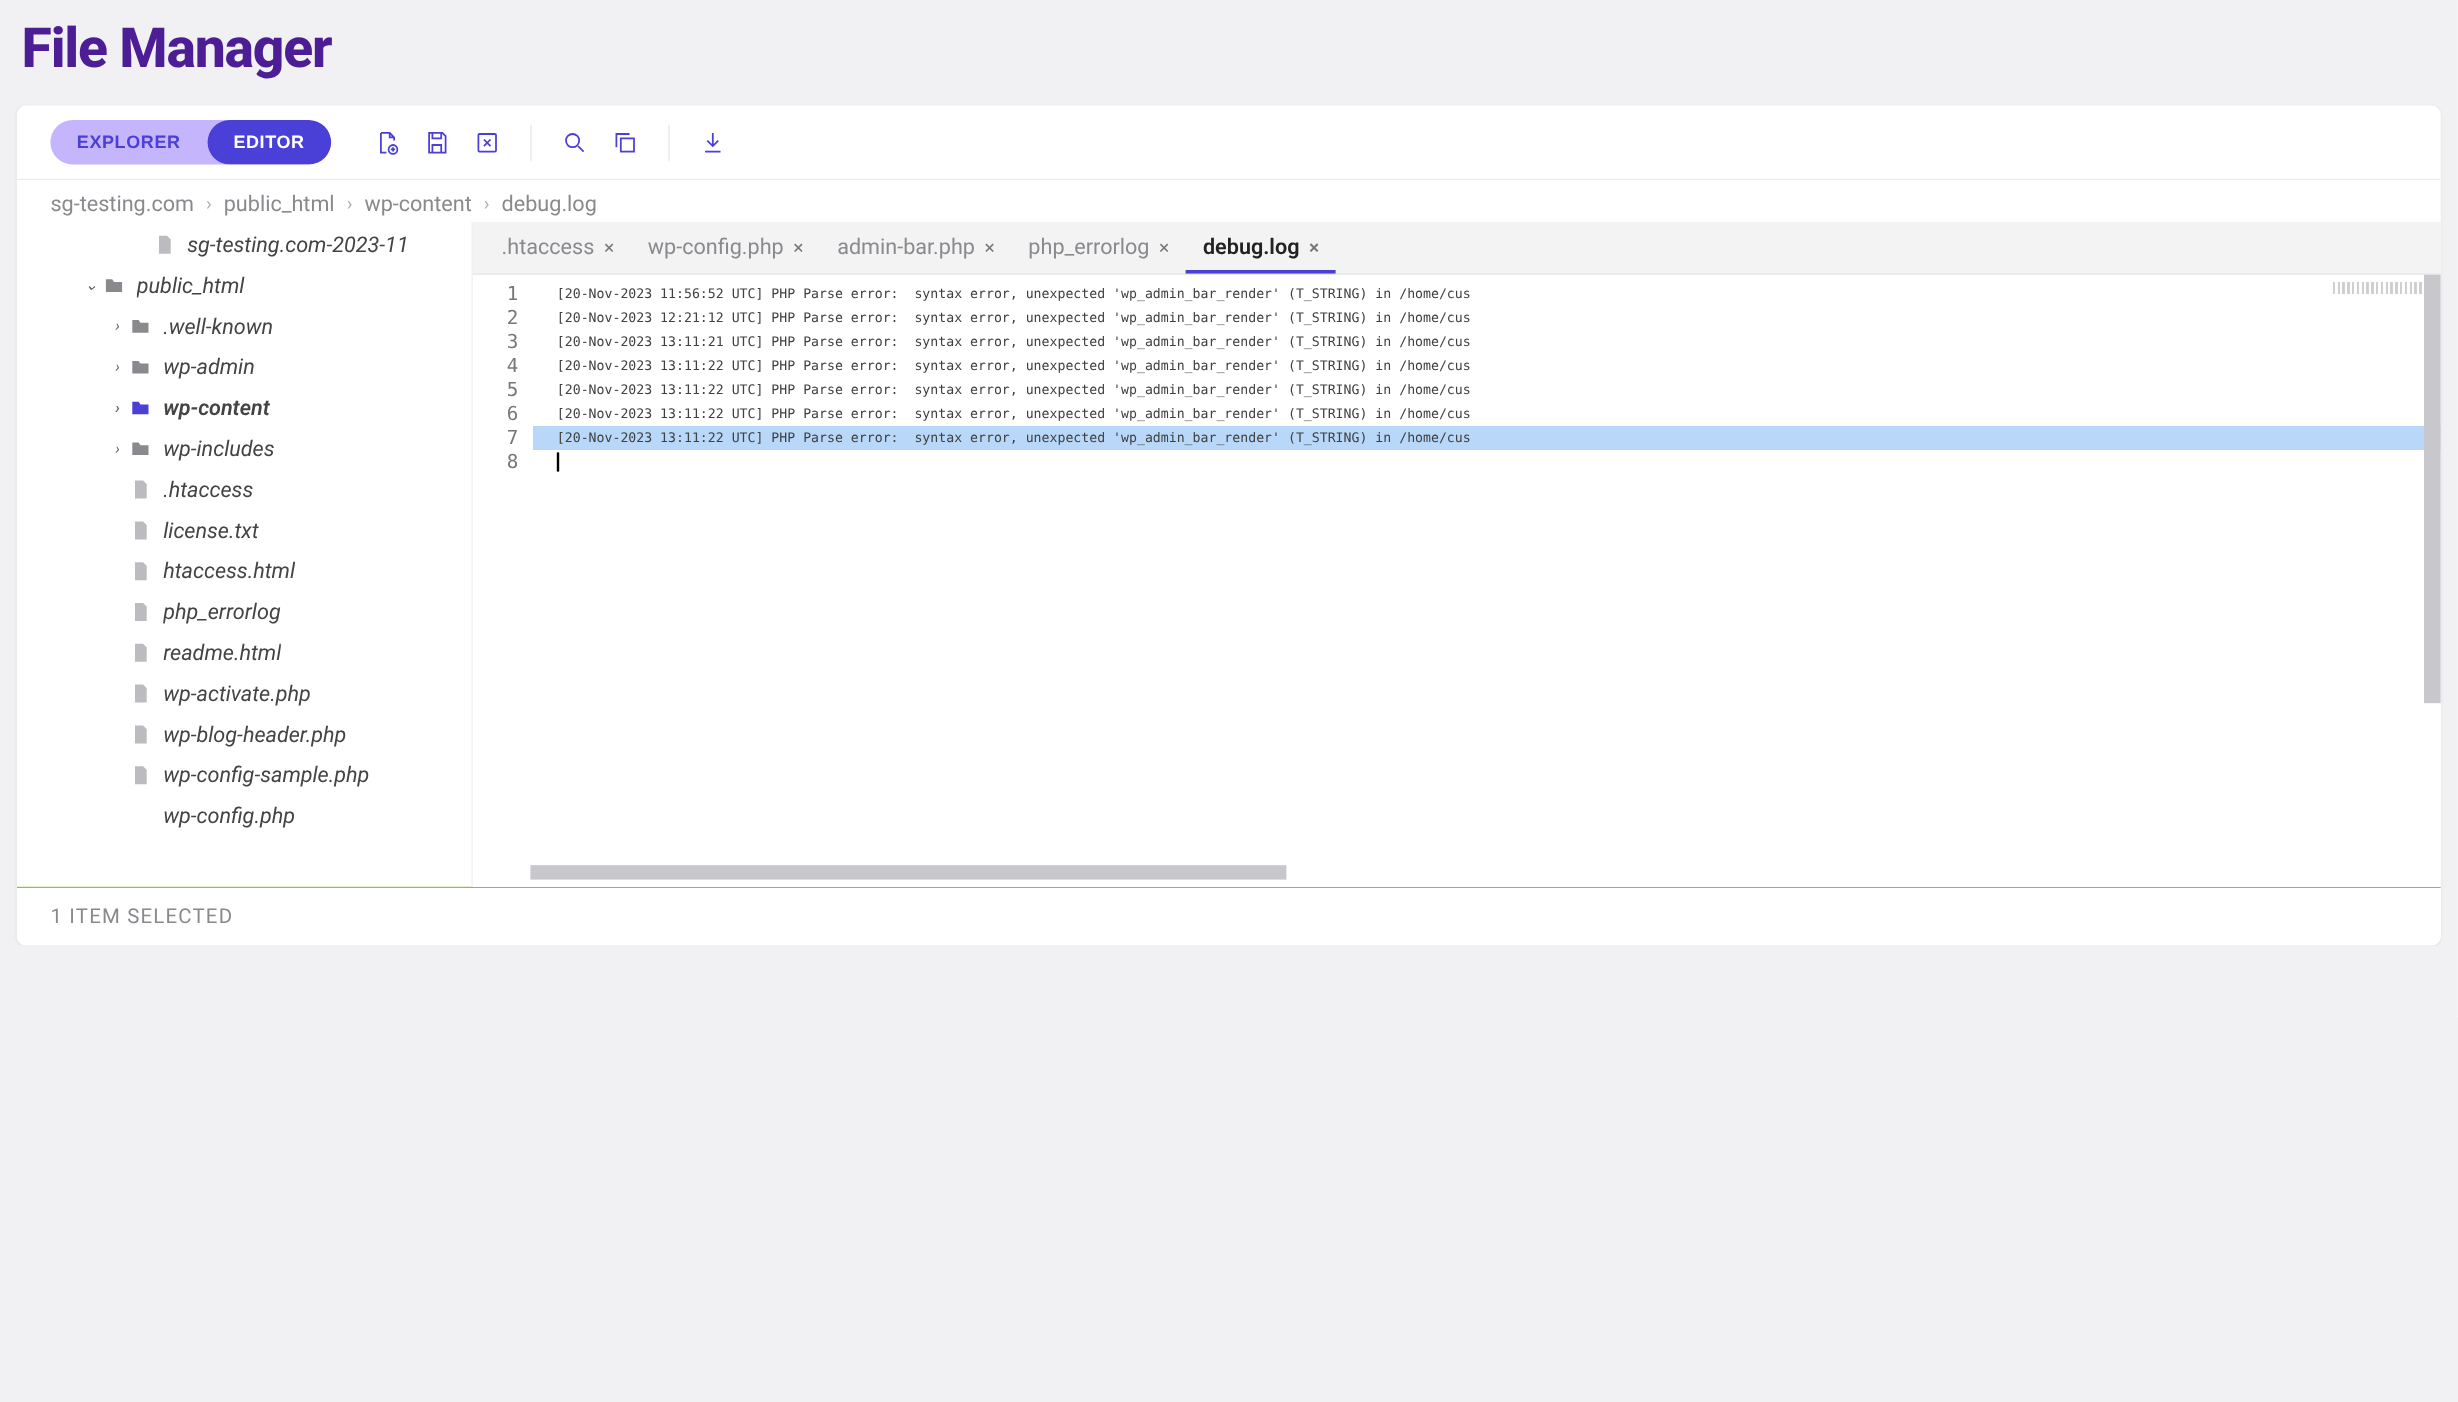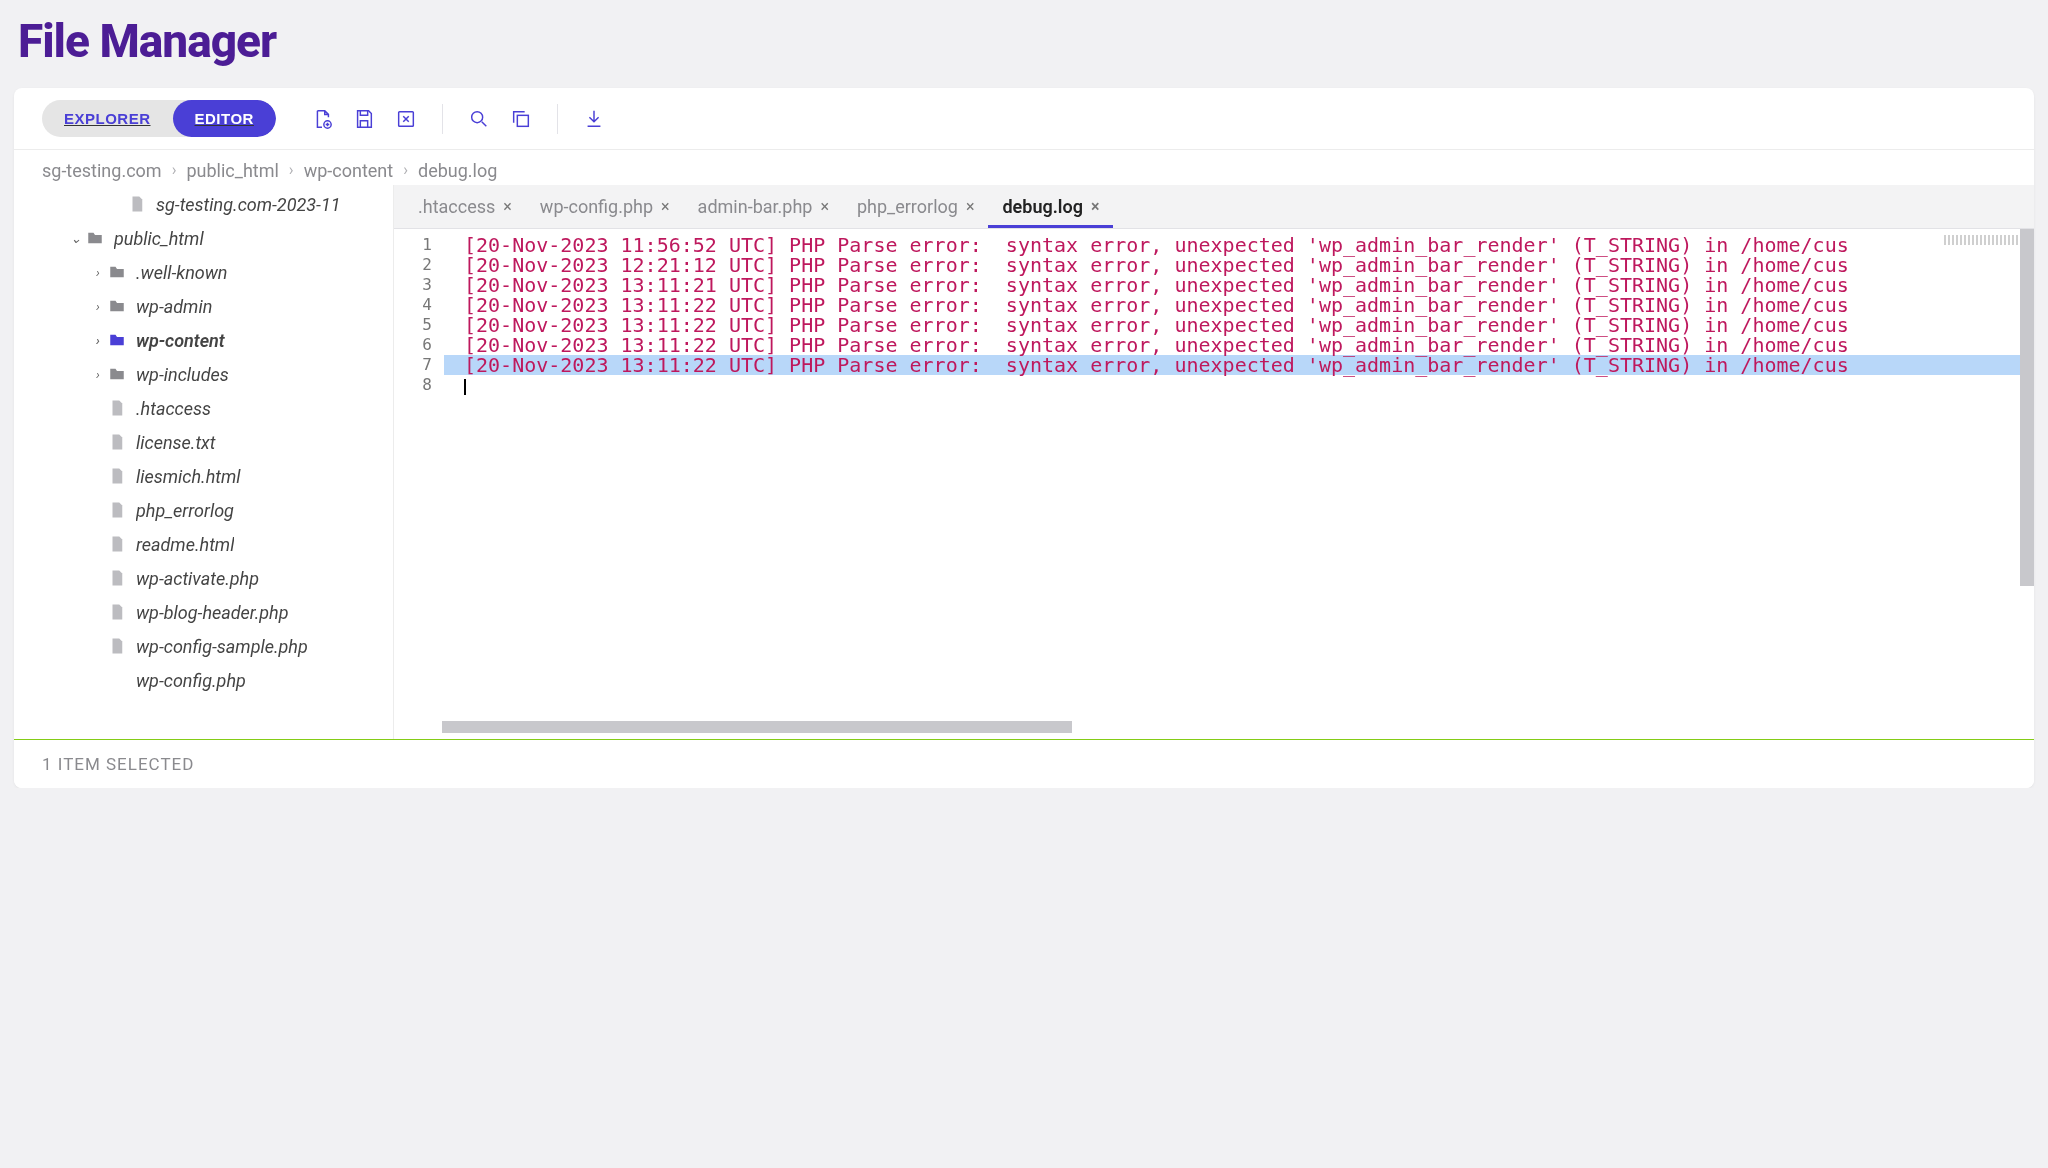--- a/index.html
+++ b/index.html
@@ -1,21 +1,21 @@
 <!DOCTYPE html>
 <html><head>
 <meta charset="utf-8">
 <style>
   * { box-sizing: border-box; margin: 0; padding: 0; }
   body { font-family: -apple-system, BlinkMacSystemFont, "Segoe UI", Roboto, sans-serif; background: #f1f1f3; color: #333; }
   .page-title { font-size: 46px; font-weight: 800; color: #4c1d95; padding: 14px 18px 10px; letter-spacing: -1px; }
   .panel { background: #fff; border-radius: 8px; margin: 10px 14px 0; box-shadow: 0 1px 3px rgba(0,0,0,0.06); overflow: hidden; }
 
   .toolbar { display: flex; align-items: center; padding: 12px 28px; gap: 10px; border-bottom: 1px solid #ececec; }
-  .tab-toggle { display: inline-flex; background: #e5e5e5; border-radius: 30px; overflow: hidden; text-decoration: underline; }
+  .tab-toggle { display: inline-flex; background: #c4b5fd; border-radius: 30px; overflow: hidden; }
   .tab-toggle .tab-btn { border: none; background: transparent; padding: 10px 22px; font-weight: 700; font-size: 15px; letter-spacing: 0.5px; cursor: pointer; color: #4a3fd6; }
   .tab-toggle .tab-btn.active { background: #4a3fd6; color: #fff; border-radius: 30px; text-align: center; }
   .tb-sep { width: 1px; height: 30px; background: #e3e3e8; margin: 0 10px; }
   .tb-icon { width: 32px; height: 32px; display: inline-flex; align-items: center; justify-content: center; cursor: pointer; color: #4a3fd6; }
   .tb-icon svg { width: 22px; height: 22px; stroke: currentColor; fill: none; stroke-width: 1.6; }
 
   .breadcrumb { padding: 10px 28px 4px; color: #8a8a8e; font-size: 18px; display: flex; align-items: flex-start; gap: 10px; flex-wrap: wrap; }
   .breadcrumb .crumb { color: #8a8a8e; }
   .breadcrumb .chev { color: #b0b0b4; font-size: 16px; }
 
@@ -37,21 +37,21 @@
   .depth-0a { padding-left: 96px; }
 
   .editor-area { flex: 1; display:flex; flex-direction:column; background:#f3f3f4; position:relative; }
   .file-tabs { display:flex; align-items:flex-end; height:44px; background:#f3f3f4; padding-left: 10px; border-bottom:1px solid #e2e2e6; }
   .file-tab { display:flex; align-items:center; gap:8px; padding: 10px 14px 8px; font-size:18px; color:#8a8a8e; cursor:pointer; border-bottom:3px solid transparent; }
   .file-tab.active { color:#222; font-weight:600; border-bottom-color:#4a3fd6; }
   .file-tab .x { font-size:16px; color:#777; cursor:pointer; }
   .code-wrap { flex:1; background:#fff; overflow:hidden; position:relative; display:flex; }
   .gutter { width:50px; padding-top:6px; text-align:right; font-family: "SF Mono", Menlo, Consolas, monospace; font-size:16px; color:#777; line-height:20px; }
   .gutter div { padding-right:12px; height:20px; }
-  .code-lines { flex:1; padding-top:6px; font-family:"SF Mono",Menlo,Consolas,monospace; font-size:20px; color:#be185d; line-height:20px; white-space:pre; overflow:hidden; }
+  .code-lines { flex:1; padding-top:6px; font-family:"SF Mono",Menlo,Consolas,monospace; font-size:11px; color:#404040; line-height:20px; white-space:pre; overflow:hidden; }
   .code-lines .line { height:20px; padding-left:20px; }
   .code-lines .line.hl { background:#b8d7f9; }
   .minimap { position:absolute; right:10px; top:6px; width:80px; height:10px; background:
     repeating-linear-gradient(90deg,#888 0 2px,transparent 2px 4px); opacity:.4; }
   .hscroll { position:absolute; bottom:6px; left:48px; height:12px; width:64%; }
   .hscroll .thumb { height:12px; width:60%; background:#c8c8cc; border-radius:0; }
   .vscroll { position:absolute; right:0; top:44px; width:14px; bottom:0; }
   .vscroll .thumb { width:14px; height:70%; background:#c8c8cc; }
 
   .statusbar { padding: 14px 28px; color:#8a8a8e; font-size:17px; letter-spacing:1px; border-top:1px solid #84cc16; background:#fff; }
@@ -195,21 +195,21 @@
           </span>
           <span class="lbl">license.txt</span>
         </div>
         <div class="tree-row depth-2">
           <span class="arrow"></span>
           <span class="ic">
             <svg viewBox="0 0 24 24" class="file-ic">
               <path d="M6 2h9l4 4v16H6z"></path>
             </svg>
           </span>
-          <span class="lbl">liesmich.html</span>
+          <span class="lbl">htaccess.html</span>
         </div>
         <div class="tree-row depth-2">
           <span class="arrow"></span>
           <span class="ic">
             <svg viewBox="0 0 24 24" class="file-ic">
               <path d="M6 2h9l4 4v16H6z"></path>
             </svg>
           </span>
           <span class="lbl">php_errorlog</span>
         </div>

